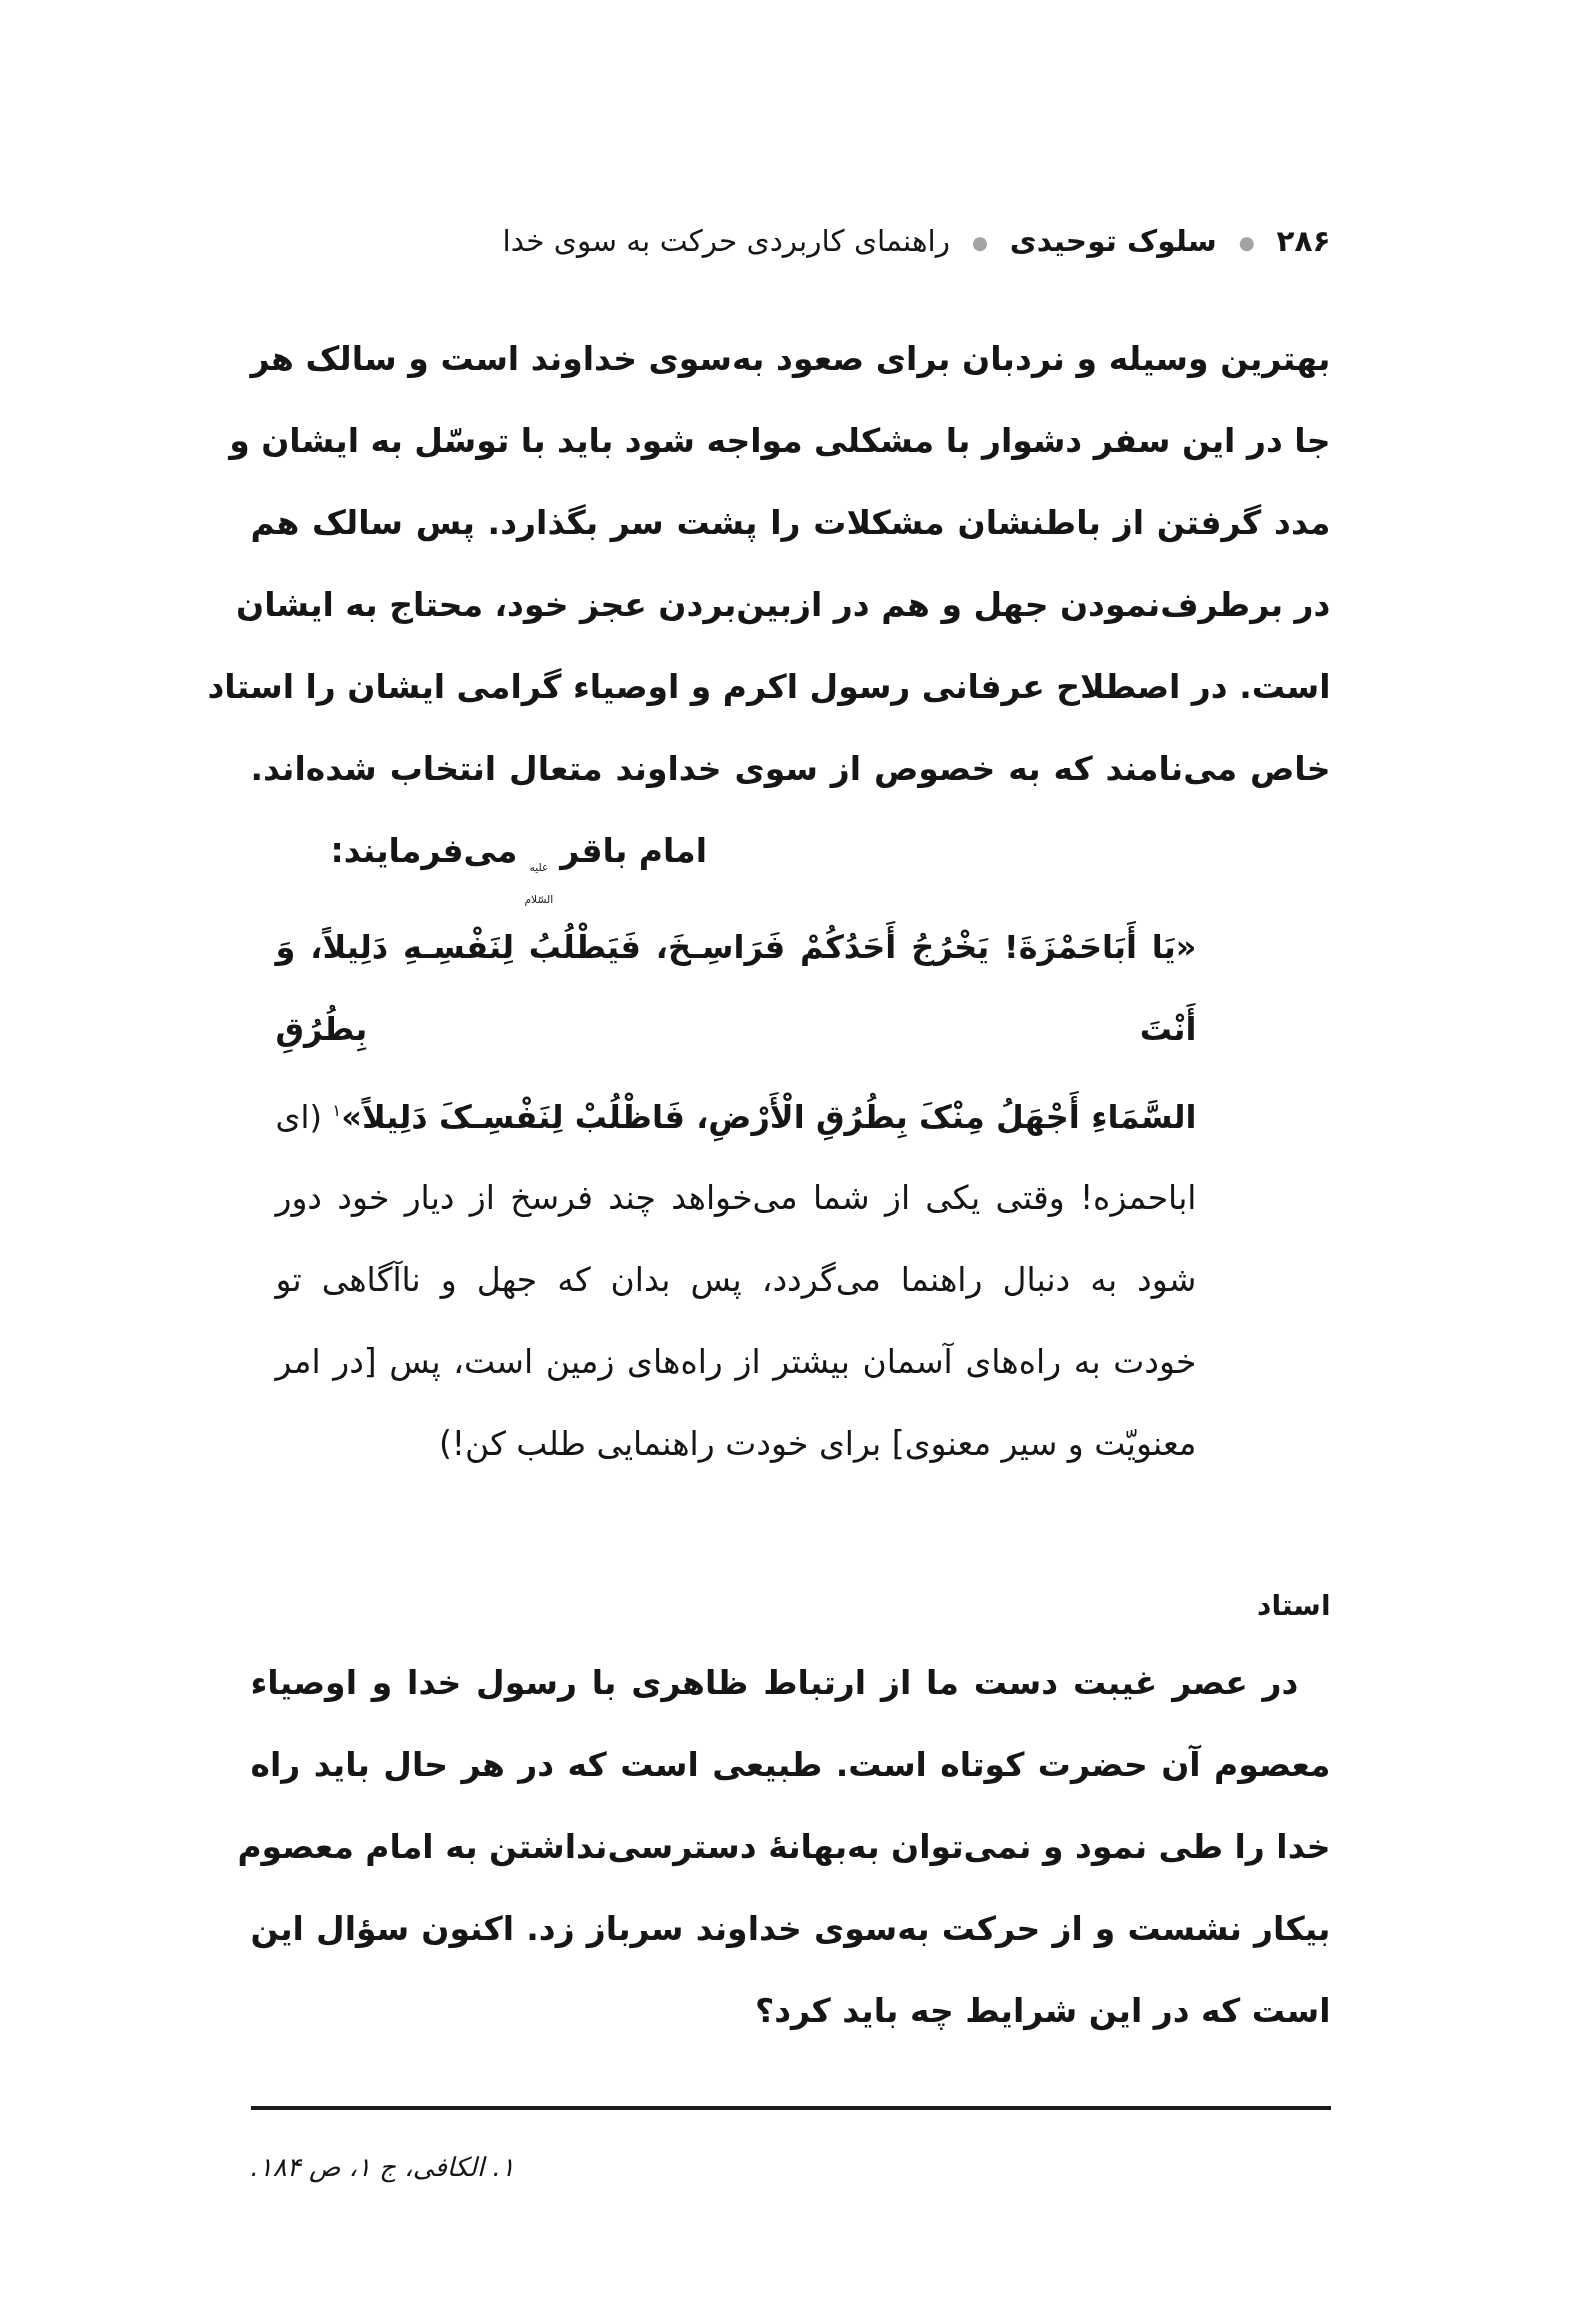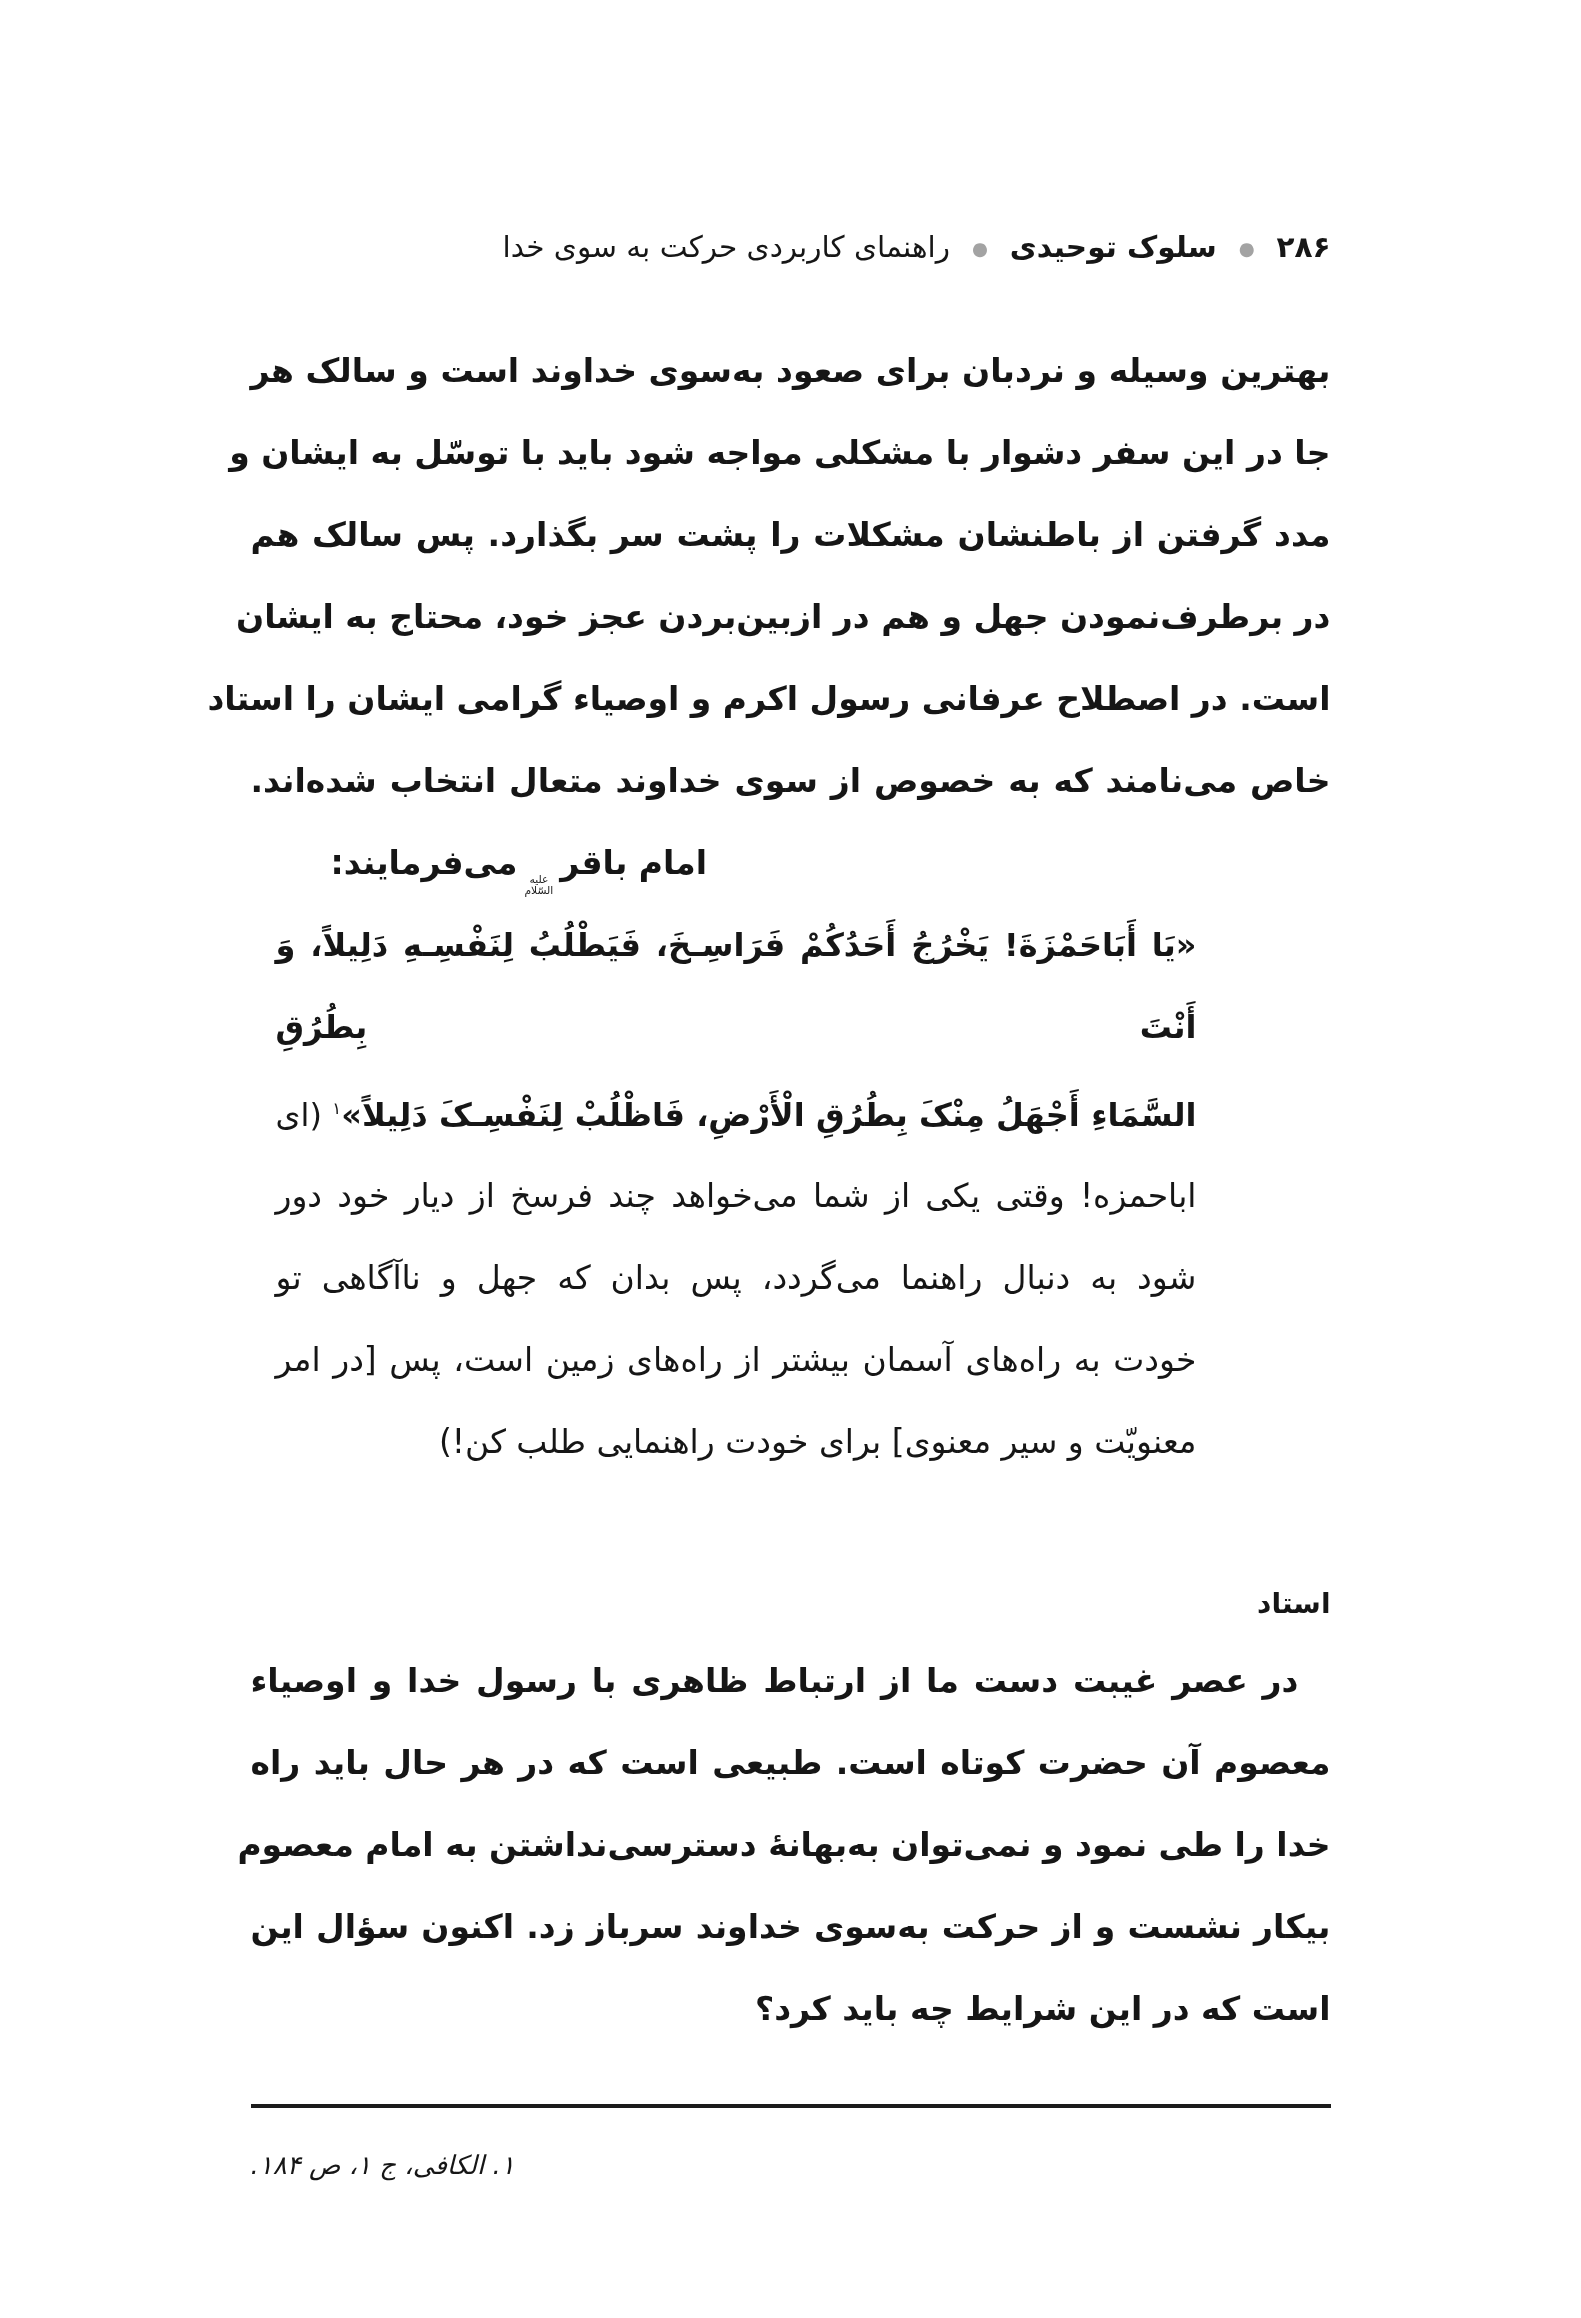--- a/index.html
+++ b/index.html
@@ -19,21 +19,21 @@
 
   .content {
     width: 1080px;
     margin: 0 auto;
   }
 
   
   .header {
     text-align: right;
     font-size: 29.5px;
-    line-height: 62px;
+    line-height: 50px;
     margin-bottom: 50px;
     white-space: nowrap;
   }
   .header .page-number { font-weight: bold; letter-spacing: 0.9px; }
   .header .book-title  { font-weight: bold; }
   .header .dot {
     color: #a3a3a3;
     font-size: 0.62em;
     vertical-align: middle;
     margin: 0 12.5px;
@@ -65,20 +65,21 @@
   .honorific {
     display: inline-flex;
     flex-direction: column;
     align-items: center;
     vertical-align: -9px;
     font-weight: normal;
     font-size: 10.7px;
     line-height: 11.6px;
     margin: 0 7.1px;
     color: #1c1c1c;
+    gap: 21px;
   }
 
   
   .quote {
     margin-right: 134px;
     margin-left: 25px;
   }
   .quote .tline {
     font-size: 32px;
     line-height: 82px;

